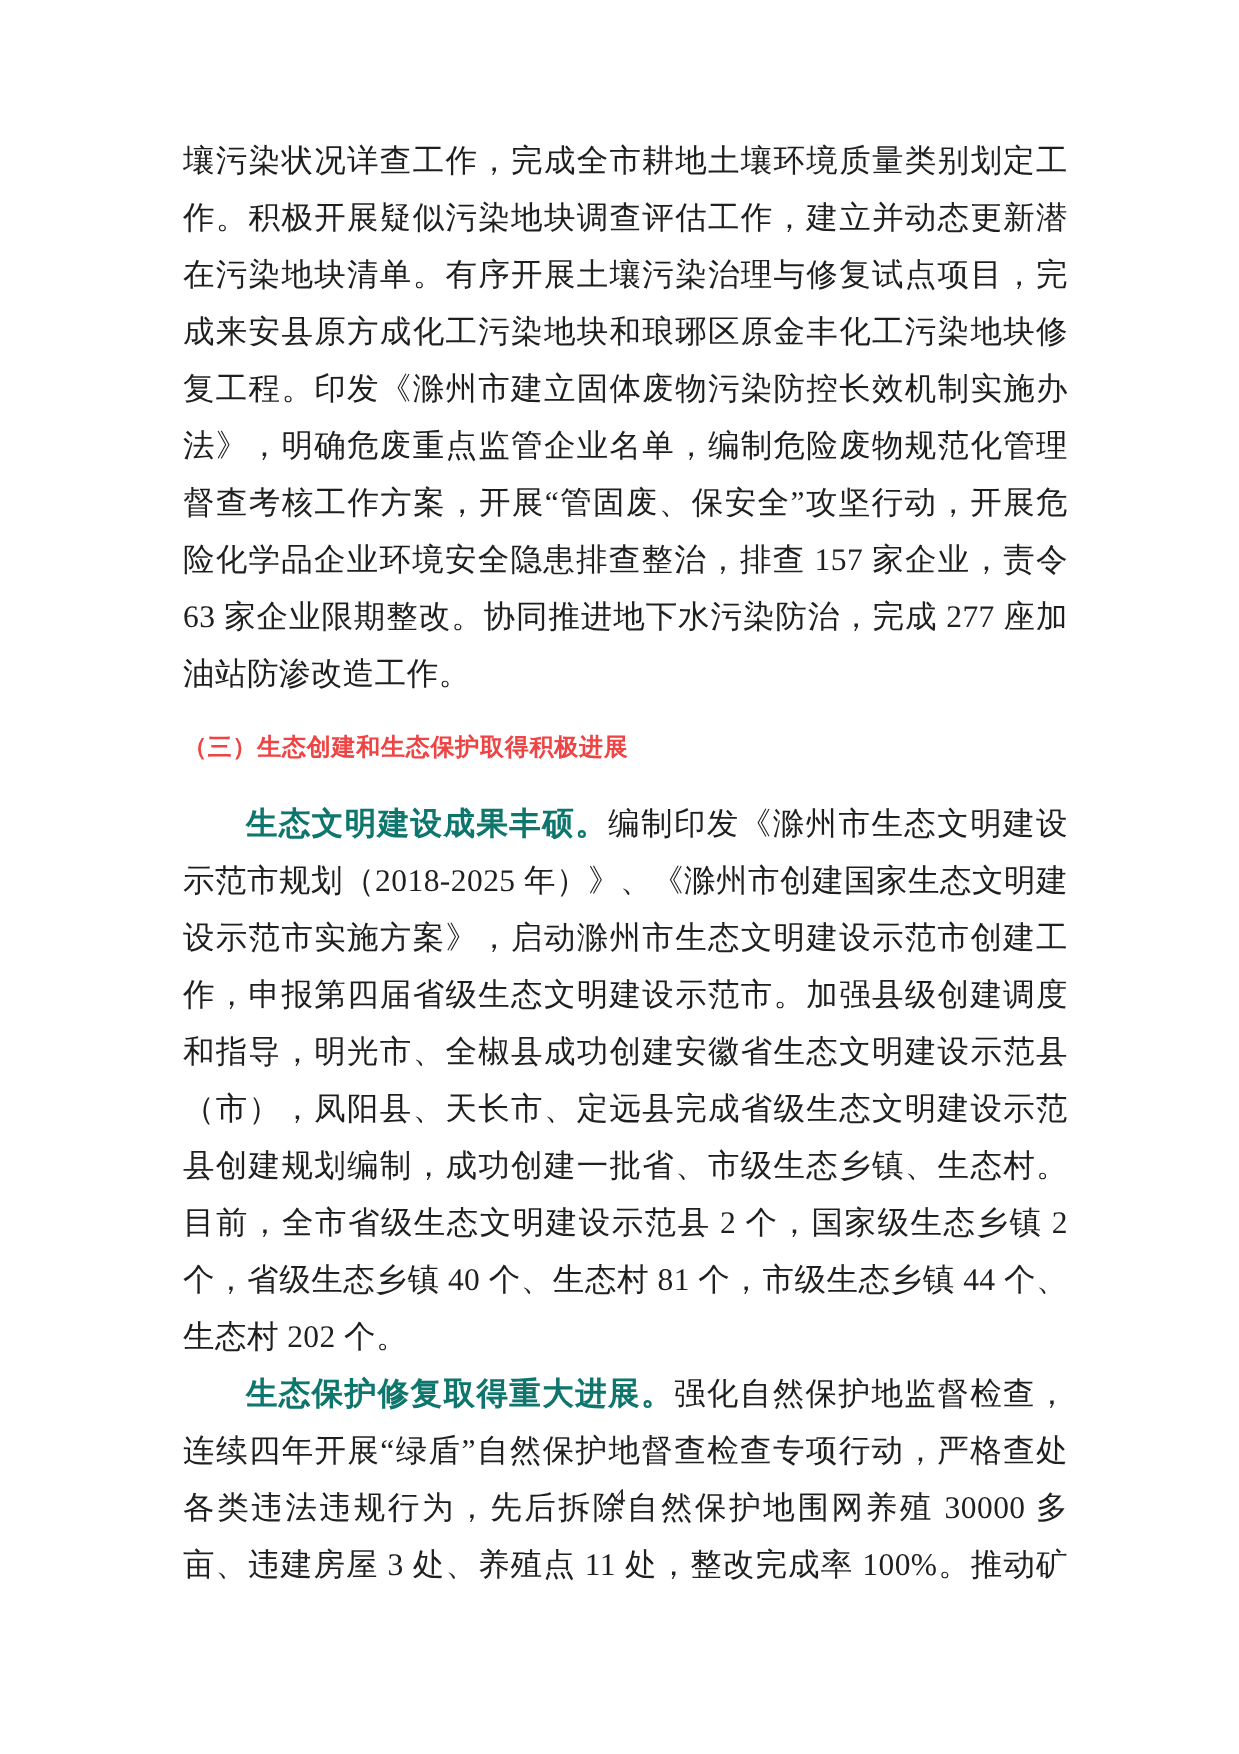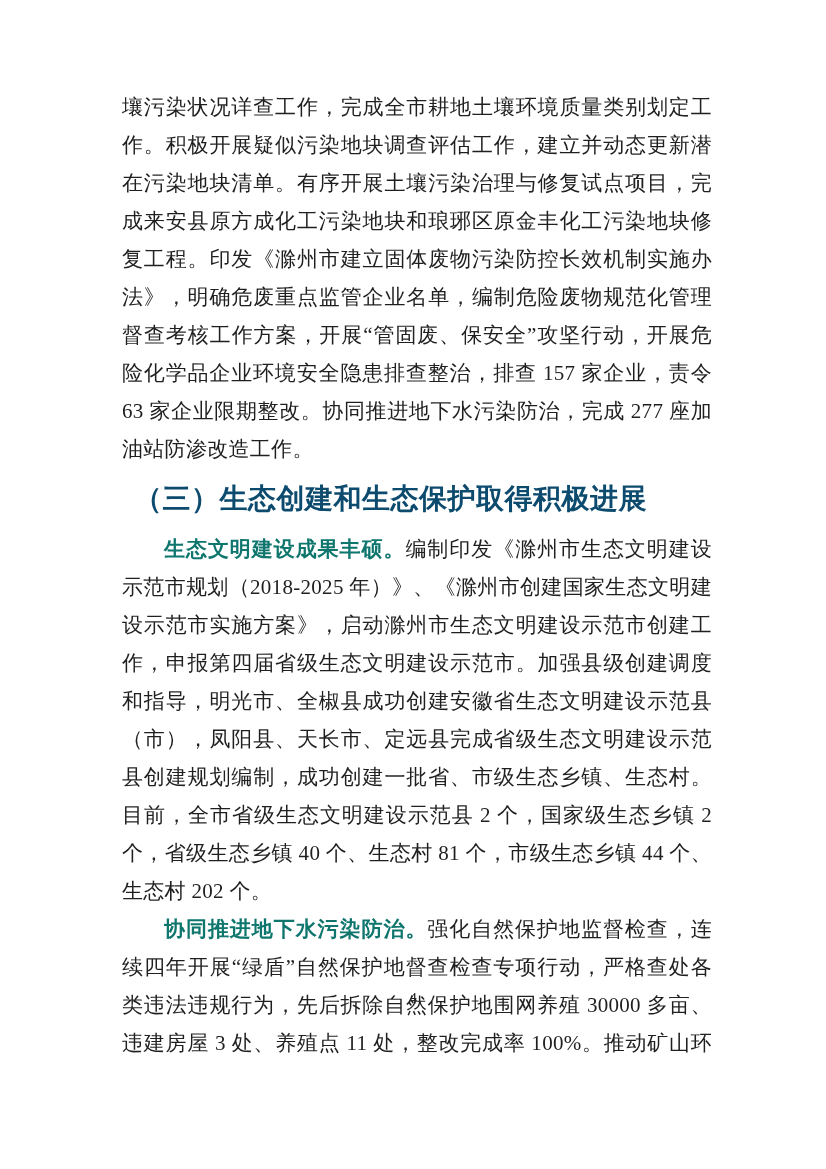--- a/index.html
+++ b/index.html
@@ -28,25 +28,25 @@
     font-size: 21px;
     line-height: 38px;
     text-align: justify;
     text-indent: 2em;
     letter-spacing: 0.3px;
   }
   .para.continuation {
     text-indent: 0;
   }
   .section-heading {
-    margin: 12px 12px;
-    font-size: 28px;
+    margin: 12px 0;
+    font-size: 16px;
     line-height: 38px;
     font-weight: bold;
-    color: #0c4a6e;
+    color: #ef4444;
     text-indent: 0;
     letter-spacing: 0.5px;
   }
   .lead {
     font-weight: bold;
     color: #0f766e;
   }
   .page-number {
     position: absolute;
     bottom: 62px;
@@ -63,18 +63,18 @@
 
 <div class="page">
   <div class="content">
 
     <p class="para continuation">壤污染状况详查工作，完成全市耕地土壤环境质量类别划定工作。积极开展疑似污染地块调查评估工作，建立并动态更新潜在污染地块清单。有序开展土壤污染治理与修复试点项目，完成来安县原方成化工污染地块和琅琊区原金丰化工污染地块修复工程。印发《滁州市建立固体废物污染防控长效机制实施办法》，明确危废重点监管企业名单，编制危险废物规范化管理督查考核工作方案，开展“管固废、保安全”攻坚行动，开展危险化学品企业环境安全隐患排查整治，排查 157 家企业，责令 63 家企业限期整改。协同推进地下水污染防治，完成 277 座加油站防渗改造工作。</p>
 
     <h3 class="section-heading">（三）生态创建和生态保护取得积极进展</h3>
 
     <p class="para"><span class="lead">生态文明建设成果丰硕。</span><span>编制印发《滁州市生态文明建设示范市规划（2018-2025 年）》、《滁州市创建国家生态文明建设示范市实施方案》，启动滁州市生态文明建设示范市创建工作，申报第四届省级生态文明建设示范市。加强县级创建调度和指导，明光市、全椒县成功创建安徽省生态文明建设示范县（市），凤阳县、天长市、定远县完成省级生态文明建设示范县创建规划编制，成功创建一批省、市级生态乡镇、生态村。目前，全市省级生态文明建设示范县 2 个，国家级生态乡镇 2 个，省级生态乡镇 40 个、生态村 81 个，市级生态乡镇 44 个、生态村 202 个。</span></p>
 
-    <p class="para"><span class="lead">协同推进地下水污染防治。</span><span>强化自然保护地监督检查，连续四年开展“绿盾”自然保护地督查检查专项行动，严格查处各类违法违规行为，先后拆除自然保护地围网养殖 30000 多亩、违建房屋 3 处、养殖点 11 处，整改完成率 100%。推动矿山环境治理，持续推进明光玄武岩、凤阳石灰岩和石英砂等废弃宕口地质环境治理工程，完成矿山地质环境治理项目 124 个，面积 2111.63 公顷。其中白</span></p>
+    <p class="para"><span class="lead">生态保护修复取得重大进展。</span><span>强化自然保护地监督检查，连续四年开展“绿盾”自然保护地督查检查专项行动，严格查处各类违法违规行为，先后拆除自然保护地围网养殖 30000 多亩、违建房屋 3 处、养殖点 11 处，整改完成率 100%。推动矿山环境治理，持续推进明光玄武岩、凤阳石灰岩和石英砂等废弃宕口地质环境治理工程，完成矿山地质环境治理项目 124 个，面积 2111.63 公顷。其中白</span></p>
 
   </div>
 
   <div class="page-number">4</div>
 </div>
 
 </body></html>

